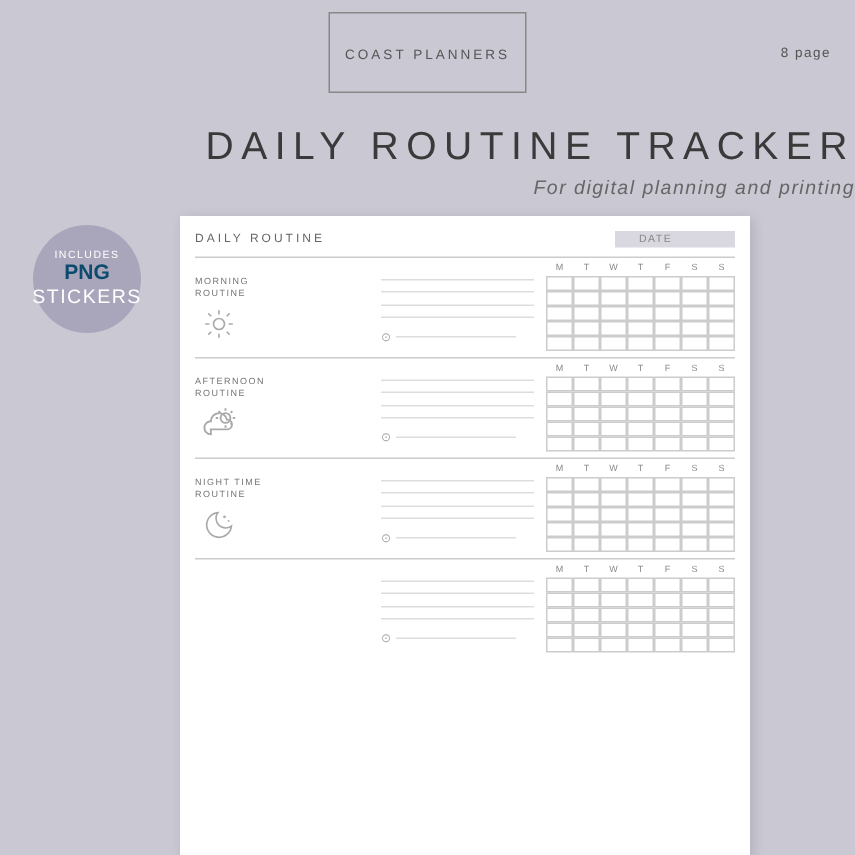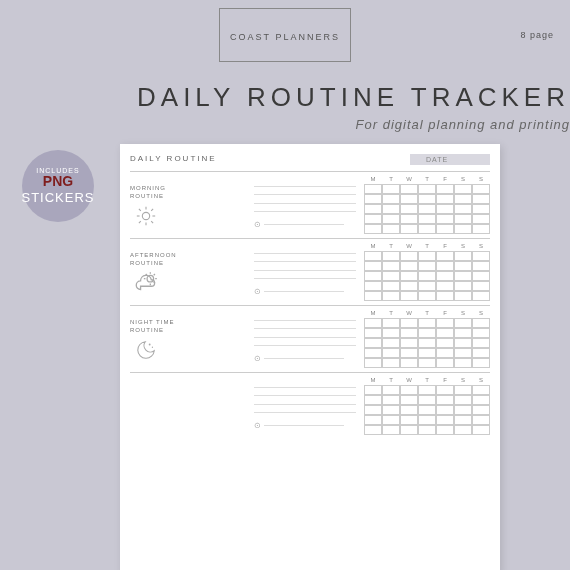--- a/index.html
+++ b/index.html
@@ -102,21 +102,21 @@
       font-size: 7px;
       color: #fff;
       letter-spacing: 1px;
       font-family: Arial, sans-serif;
       text-transform: uppercase;
     }
 
     .badge-png {
       font-size: 14px;
       font-weight: bold;
-      color: #7f1d1d;
+      color: #0c4a6e;
       font-family: Arial, sans-serif;
       line-height: 1.1;
     }
 
     .badge-stickers {
       font-size: 13px;
       color: #fff;
       letter-spacing: 1px;
       font-family: Arial, sans-serif;
       text-transform: uppercase;

